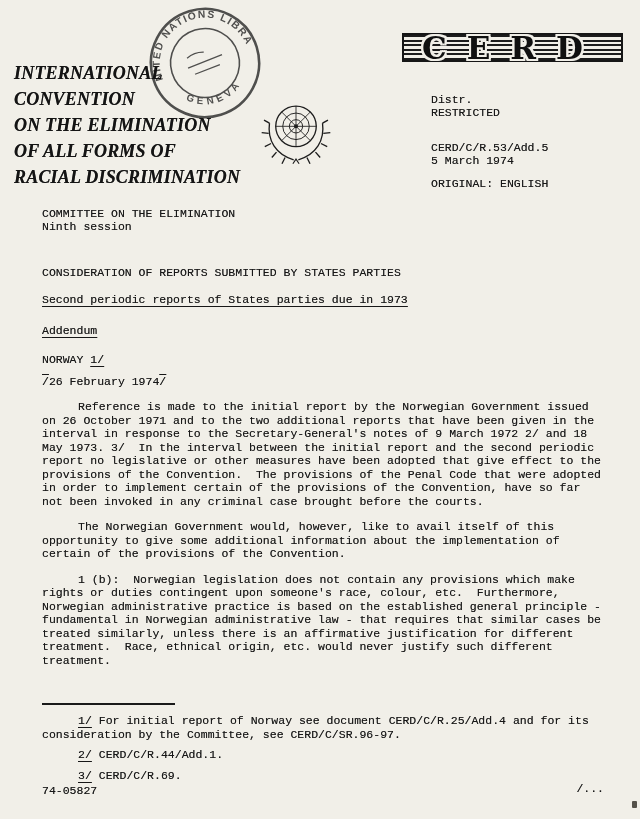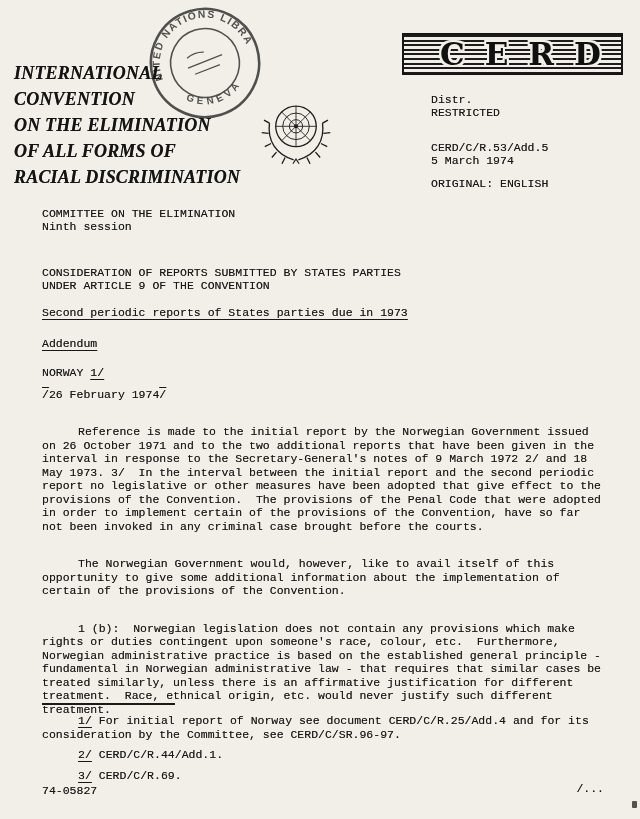--- a/index.html
+++ b/index.html
@@ -55,26 +55,26 @@
     width: 78px;
     height: 78px;
   }
   .emblem svg { width: 100%; height: 100%; }
 
   .cerd-box {
     position: absolute;
     left: 402px;
     top: 33px;
     width: 221px;
-    height: 42px;
+    height: 29px;
     border: 2.5px solid #161616;
     background: repeating-linear-gradient(to bottom, #1c1c1c 0px, #1c1c1c 2px, #f1efe8 2px, #f1efe8 4.6px);
     display: flex;
     align-items: center;
-    justify-content: flex-end;
+    justify-content: flex-start;
   }
   .cerd-text {
     font-family: "DejaVu Serif", "Liberation Serif", serif;
     font-weight: bold;
     font-size: 31px;
     letter-spacing: 20px;
     padding-left: 18px;
     color: #101010;
     text-shadow:
       2px 0 0 #f1efe8, -2px 0 0 #f1efe8, 0 2px 0 #f1efe8, 0 -2px 0 #f1efe8,
@@ -106,21 +106,21 @@
   .ul { text-decoration: underline; text-underline-offset: 2.5px; }
   .ov { text-decoration: overline; }
 
   .mt14 { margin-top: 14px; }
   .mt18 { margin-top: 18px; }
   .mt16 { margin-top: 16px; }
 
   .received { padding-right: 80px; margin-top: 9px; }
 
   .para {
-    margin-top: 24px;
+    margin-top: 12px;
     text-indent: 36px;
     text-align: left;
     white-space: pre-wrap;
     line-height: 13.5px;
   }
 
   
   .footnotes {
     position: absolute;
     left: 42px;
@@ -231,21 +231,20 @@
 
   <div class="original-line type">ORIGINAL:  ENGLISH</div>
 
   <div class="committee-block type">
     <div>COMMITTEE ON THE ELIMINATION</div>
     <div>Ninth session</div>
   </div>
 
   <div class="content type">
     <div class="center">CONSIDERATION OF REPORTS SUBMITTED BY STATES PARTIES</div>
-    <div class="center">UNDER ARTICLE 9 OF THE CONVENTION</div>
 
     <div class="center ul mt14">Second periodic reports of States parties due in 1973</div>
 
     <div class="center ul mt18">Addendum</div>
 
     <div class="center mt16">
       <span>NORWAY</span>
       <span class="ul">1/</span>
     </div>
 

